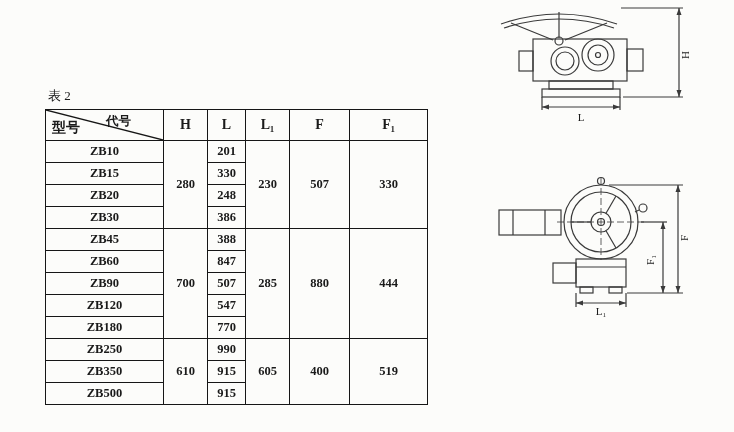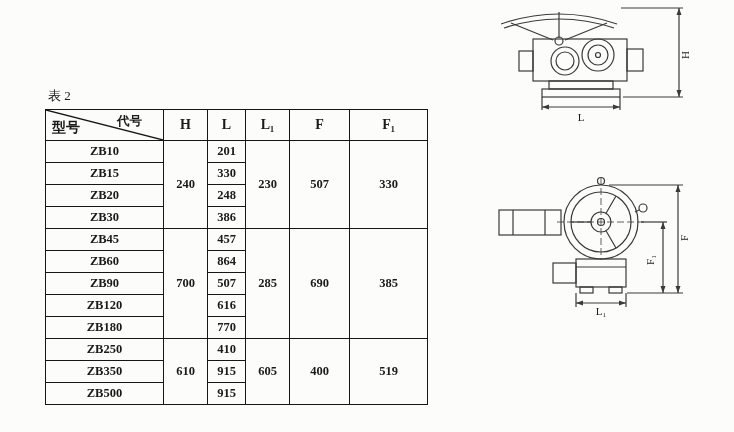--- a/index.html
+++ b/index.html
@@ -28,21 +28,21 @@
     font-weight:bold;
     text-align:center; vertical-align:middle;
     padding:0;
   }
   table.dims th { height:30px; font-size:14px; }
   table.dims td { height:21px; font-size:12.5px;font-family:Liberation Serif, serif; }
   td.model { text-align:left; padding-left:7px; }
   th.diag { position:relative; }
   th.diag svg { position:absolute; left:0; top:0; width:100%; height:100%; }
   th.diag .bl { position:absolute; left:6px; bottom:3px; font-size:14px; }
-  th.diag .tr { position:absolute; right:21px; top:3px; font-size:12.5px; }
+  th.diag .tr { position:absolute; right:32px; top:3px; font-size:12.5px; }
   .fig { position:absolute; }
   .fig text { font-size:11px; fill:#1c1c1c; }
 </style>
 </head>
 <body>
 
 <div class="page">
 
   <div class="caption">表 2</div>
 
@@ -67,21 +67,21 @@
         <th>H</th>
         <th>L</th>
         <th>L₁</th>
         <th>F</th>
         <th>F₁</th>
       </tr>
     </thead>
     <tbody>
       <tr>
         <td class="model">ZB10</td>
-        <td rowspan="4">240</td>
+        <td rowspan="4">280</td>
         <td>201</td>
         <td rowspan="4">230</td>
         <td rowspan="4">507</td>
         <td rowspan="4">330</td>
       </tr>
       <tr>
         <td class="model">ZB15</td>
         <td>330</td>
       </tr>
       <tr>
@@ -89,46 +89,46 @@
         <td>248</td>
       </tr>
       <tr>
         <td class="model">ZB30</td>
         <td>386</td>
       </tr>
 
       <tr>
         <td class="model">ZB45</td>
         <td rowspan="5">700</td>
-        <td>457</td>
+        <td>388</td>
         <td rowspan="5">285</td>
-        <td rowspan="5">690</td>
-        <td rowspan="5">385</td>
+        <td rowspan="5">880</td>
+        <td rowspan="5">444</td>
       </tr>
       <tr>
         <td class="model">ZB60</td>
-        <td>864</td>
+        <td>847</td>
       </tr>
       <tr>
         <td class="model">ZB90</td>
         <td>507</td>
       </tr>
       <tr>
         <td class="model">ZB120</td>
-        <td>616</td>
+        <td>547</td>
       </tr>
       <tr>
         <td class="model">ZB180</td>
         <td>770</td>
       </tr>
 
       <tr>
         <td class="model">ZB250</td>
         <td rowspan="3">610</td>
-        <td>410</td>
+        <td>990</td>
         <td rowspan="3">605</td>
         <td rowspan="3">400</td>
         <td rowspan="3">519</td>
       </tr>
       <tr>
         <td class="model">ZB350</td>
         <td>915</td>
       </tr>
       <tr>
         <td class="model">ZB500</td>

